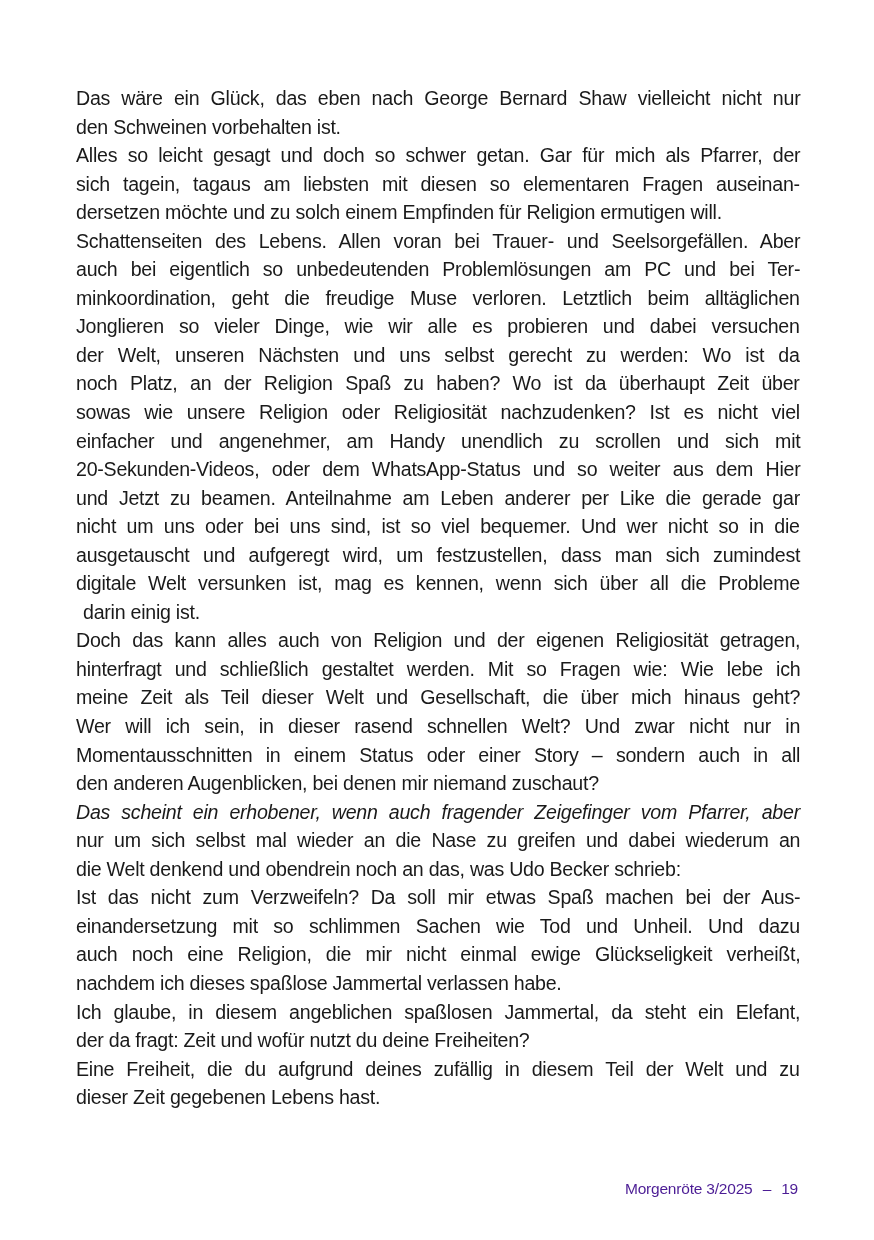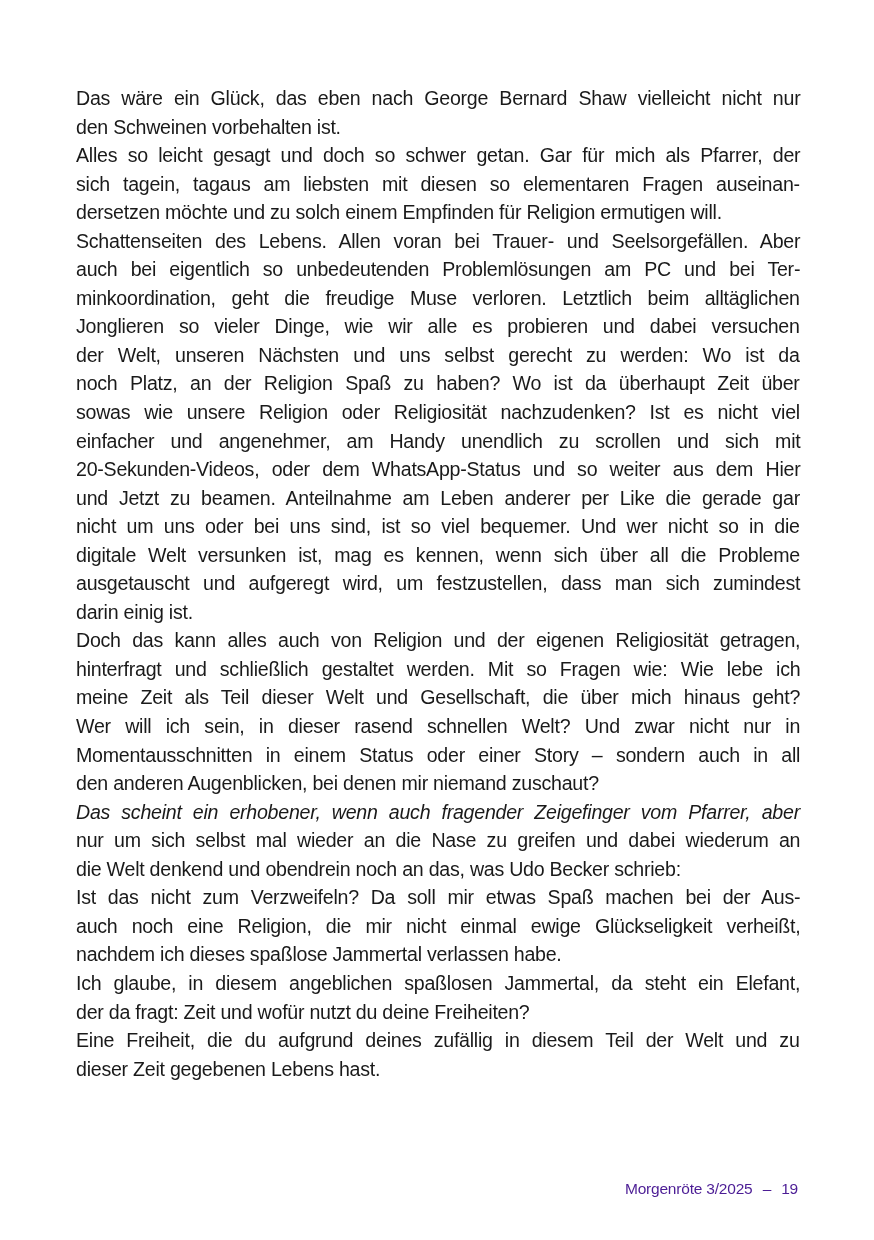--- a/index.html
+++ b/index.html
@@ -53,39 +53,40 @@
       <span class="line" style="display: block; word-spacing: 8px; text-align: left; text-align-last: left;">auch bei eigentlich so unbedeutenden Problemlösungen am PC und bei Ter-</span>
       <span class="line" style="display: block; word-spacing: 10.5px; text-align: left; text-align-last: left;">minkoordination, geht die freudige Muse verloren. Letztlich beim alltäglichen</span>
       <span class="line" style="display: block; word-spacing: 9.81818px; text-align: left; text-align-last: left;">Jonglieren so vieler Dinge, wie wir alle es probieren und dabei versuchen</span>
       <span class="line" style="display: block; word-spacing: 9px; text-align: left; text-align-last: left;">der Welt, unseren Nächsten und uns selbst gerecht zu werden: Wo ist da</span>
       <span class="line" style="display: block; word-spacing: 7.30769px; text-align: left; text-align-last: left;">noch Platz, an der Religion Spaß zu haben? Wo ist da überhaupt Zeit über</span>
       <span class="line" style="display: block; word-spacing: 8.7px; text-align: left; text-align-last: left;">sowas wie unsere Religion oder Religiosität nachzudenken? Ist es nicht viel</span>
       <span class="line" style="display: block; word-spacing: 11px; text-align: right; text-align-last: left;">einfacher und angenehmer, am Handy unendlich zu scrollen und sich mit</span>
       <span class="line" style="display: block; word-spacing: 7.11111px; text-align: left; text-align-last: left;">20-Sekunden-Videos, oder dem WhatsApp-Status und so weiter aus dem Hier</span>
       <span class="line" style="display: block; word-spacing: 5.75px; text-align: left; text-align-last: left;">und Jetzt zu beamen. Anteilnahme am Leben anderer per Like die gerade gar</span>
       <span class="line" style="display: block; word-spacing: 5.25px; text-align: left; text-align-last: left;">nicht um uns oder bei uns sind, ist so viel bequemer. Und wer nicht so in die</span>
+      <span class="line" style="display: block; word-spacing: 8.33333px; text-align: left; text-align-last: left;">ausgetauscht und aufgeregt wird, um festzustellen, dass man sich zumindest</span>
       <span class="line" style="display: block; word-spacing: 6.83333px; text-align: left; text-align-last: left;">digitale Welt versunken ist, mag es kennen, wenn sich über all die Probleme</span>
-      <span class="line" style="display: block; word-spacing: 8.33333px; text-align: left; text-align-last: left;">ausgetauscht und aufgeregt wird, um festzustellen, dass man sich zumindest</span>
-      <span class="line last" style="display: block;">darin einig ist.</span>
+      <span class="line last" style="display: block; margin-left: 7px;">darin einig ist.</span>
     </div>
     <div>
       <span class="line" style="display: block; word-spacing: 6.27273px; text-align: left; text-align-last: left;">Doch das kann alles auch von Religion und der eigenen Religiosität getragen,</span>
       <span class="line" style="display: block; word-spacing: 8px; text-align: left; text-align-last: left;">hinterfragt und schließlich gestaltet werden. Mit so Fragen wie: Wie lebe ich</span>
       <span class="line" style="display: block; word-spacing: 7.16667px; text-align: left; text-align-last: left;">meine Zeit als Teil dieser Welt und Gesellschaft, die über mich hinaus geht?</span>
       <span class="line" style="display: block; word-spacing: 9.15385px; text-align: left; text-align-last: left;">Wer will ich sein, in dieser rasend schnellen Welt? Und zwar nicht nur in</span>
       <span class="line" style="display: block; word-spacing: 8.18182px; text-align: left; text-align-last: left;">Momentausschnitten in einem Status oder einer Story – sondern auch in all</span>
       <span class="line last" style="display: block;">den anderen Augenblicken, bei denen mir niemand zuschaut?</span>
     </div>
     <div>
       <span class="line" style="display: block; word-spacing: 6px; text-align: left; text-align-last: left; font-style: italic;">Das scheint ein erhobener, wenn auch fragender Zeigefinger vom Pfarrer, aber</span>
       <span class="line" style="display: block; word-spacing: 5.28571px; text-align: left; text-align-last: left;">nur um sich selbst mal wieder an die Nase zu greifen und dabei wiederum an</span>
       <span class="line last" style="display: block;">die Welt denkend und obendrein noch an das, was Udo Becker schrieb:</span>
     </div>
     <div>
       <span class="line" style="display: block; word-spacing: 6.69231px; text-align: left; text-align-last: left;">Ist das nicht zum Verzweifeln? Da soll mir etwas Spaß machen bei der Aus-</span>
+      <span class="line" style="display: block; word-spacing: 10.2px; text-align: left; text-align-last: left;">einandersetzung mit so schlimmen Sachen wie Tod und Unheil. Und dazu</span>
       <span class="line" style="display: block; word-spacing: 9px; text-align: left; text-align-last: left;">auch noch eine Religion, die mir nicht einmal ewige Glückseligkeit verheißt,</span>
       <span class="line last" style="display: block;">nachdem ich dieses spaßlose Jammertal verlassen habe.</span>
     </div>
     <div>
       <span class="line" style="display: block; word-spacing: 7px; text-align: left; text-align-last: left;">Ich glaube, in diesem angeblichen spaßlosen Jammertal, da steht ein Elefant,</span>
       <span class="line last" style="display: block;">der da fragt: Zeit und wofür nutzt du deine Freiheiten?</span>
     </div>
     <div>
       <span class="line" style="display: block; word-spacing: 6.92308px; text-align: left; text-align-last: left;">Eine Freiheit, die du aufgrund deines zufällig in diesem Teil der Welt und zu</span>
       <span class="line last" style="display: block;">dieser Zeit gegebenen Lebens hast.</span>

